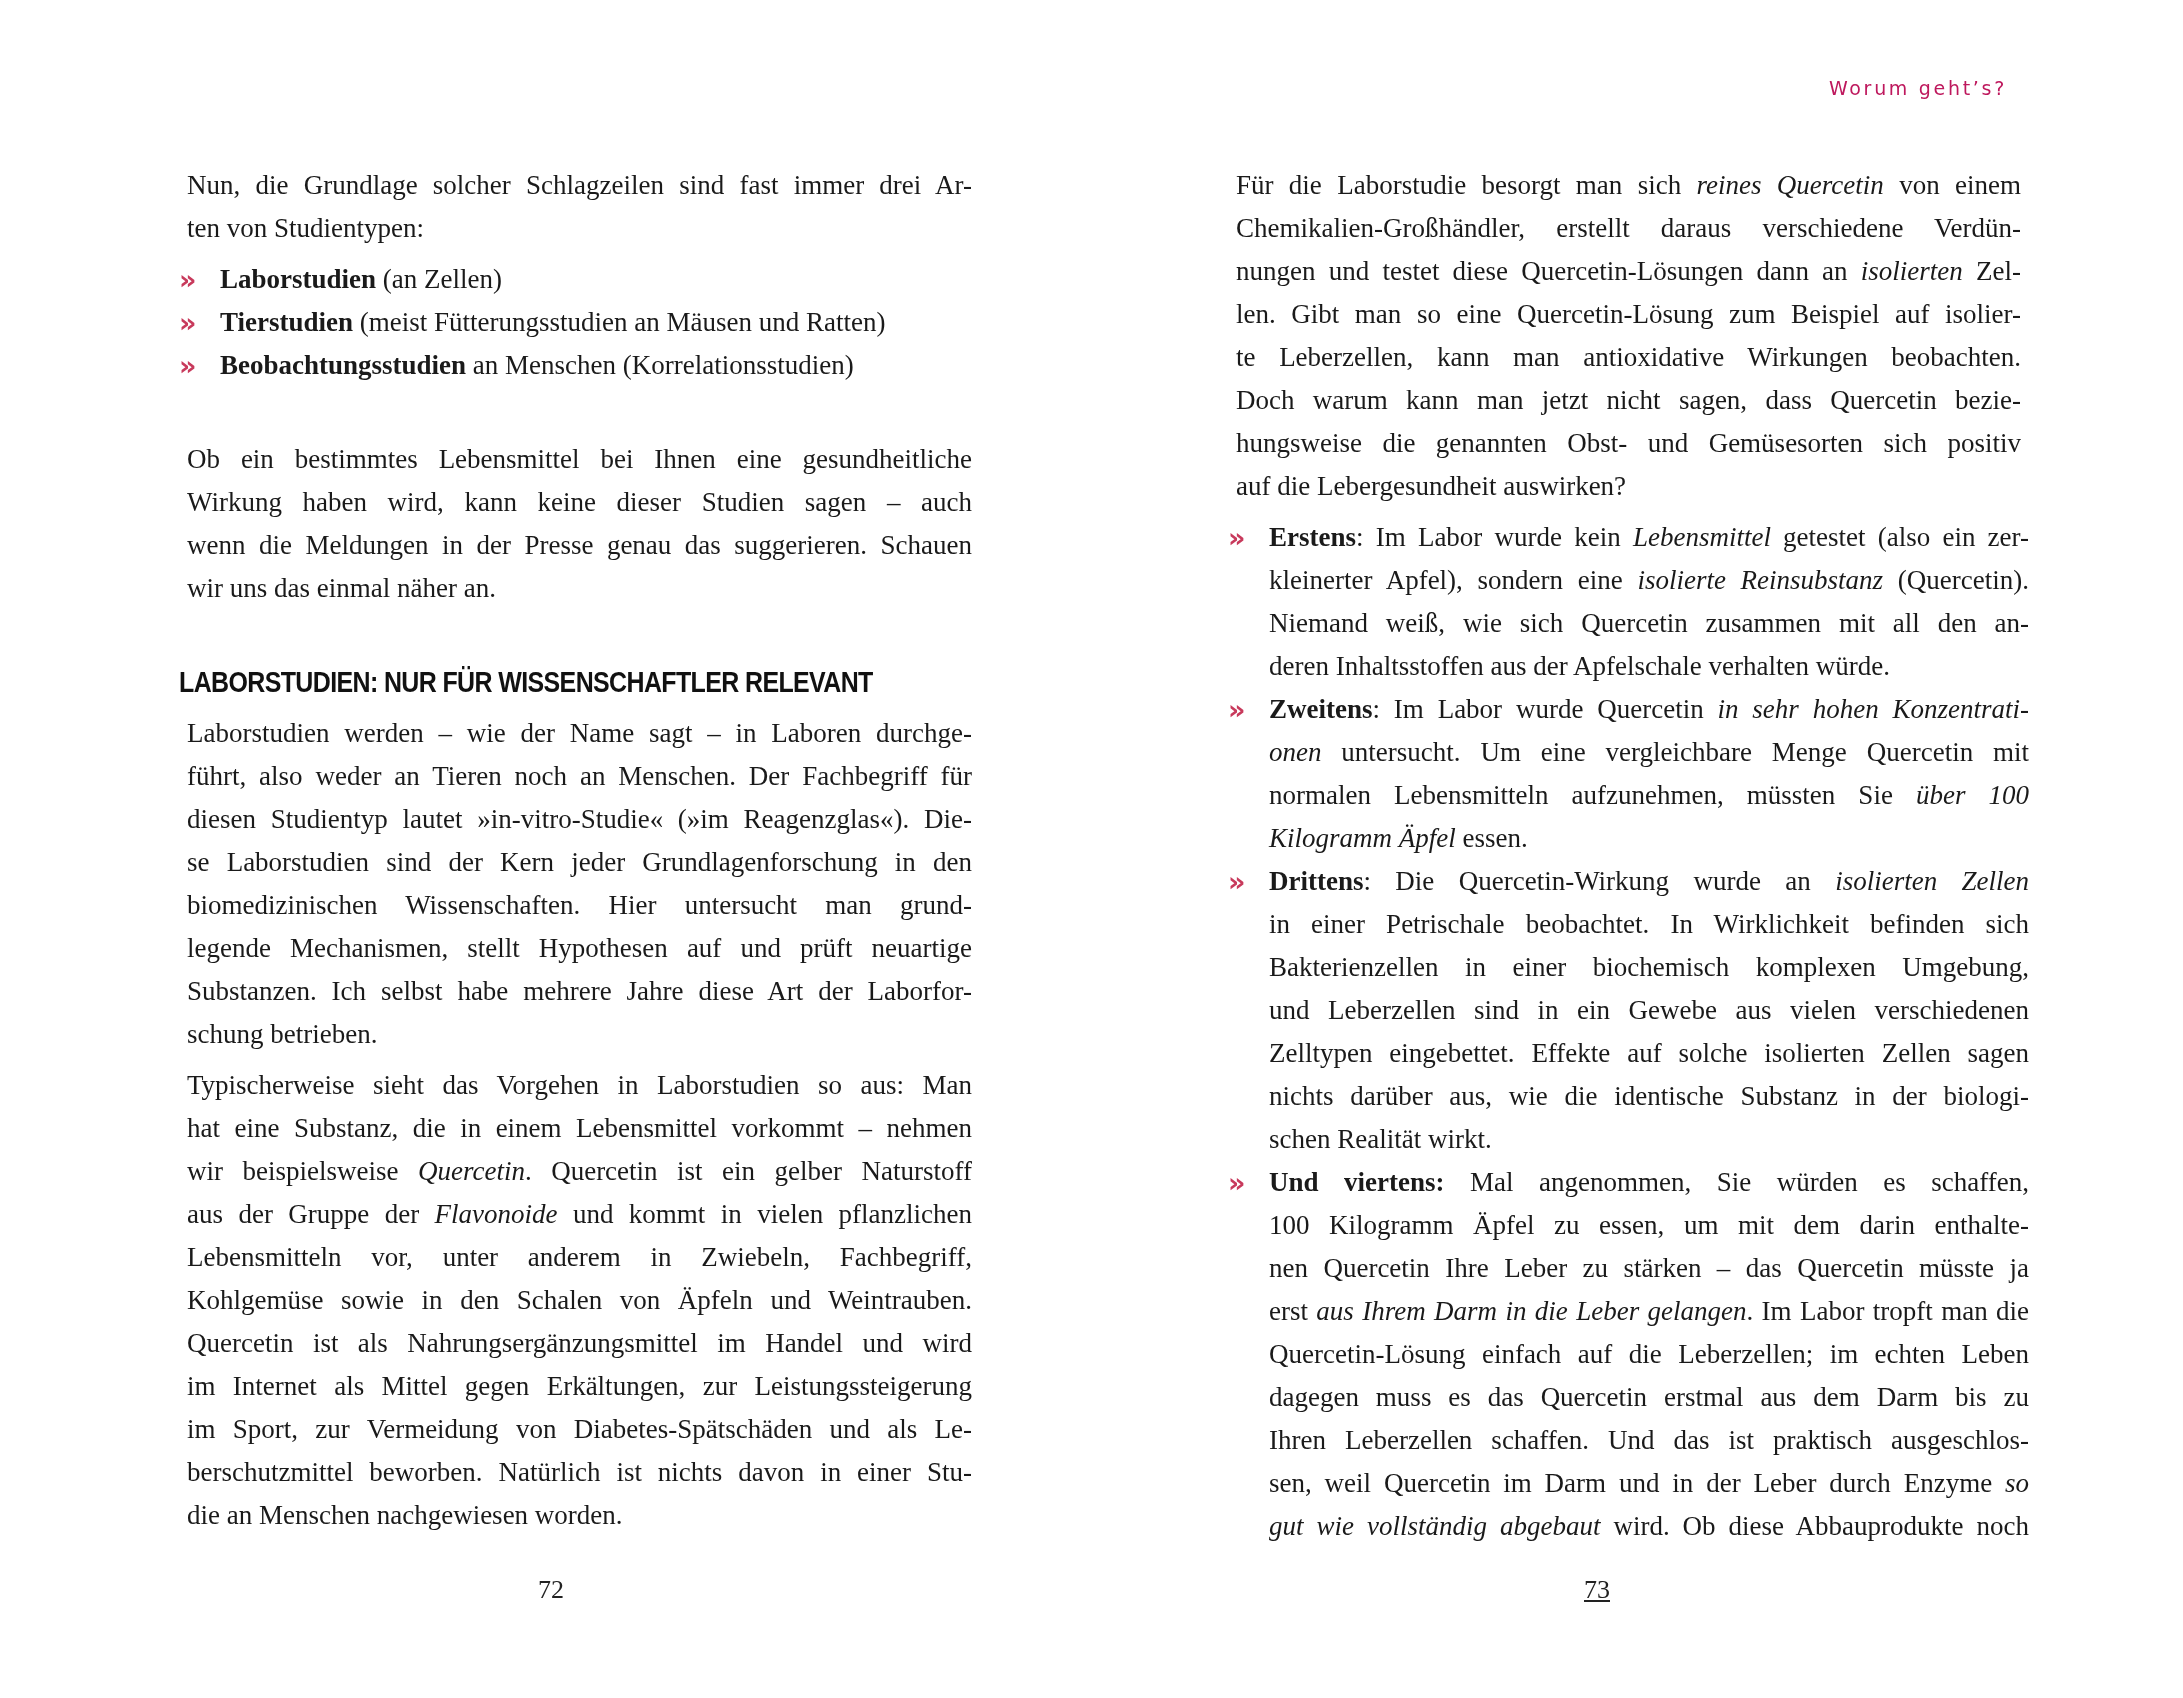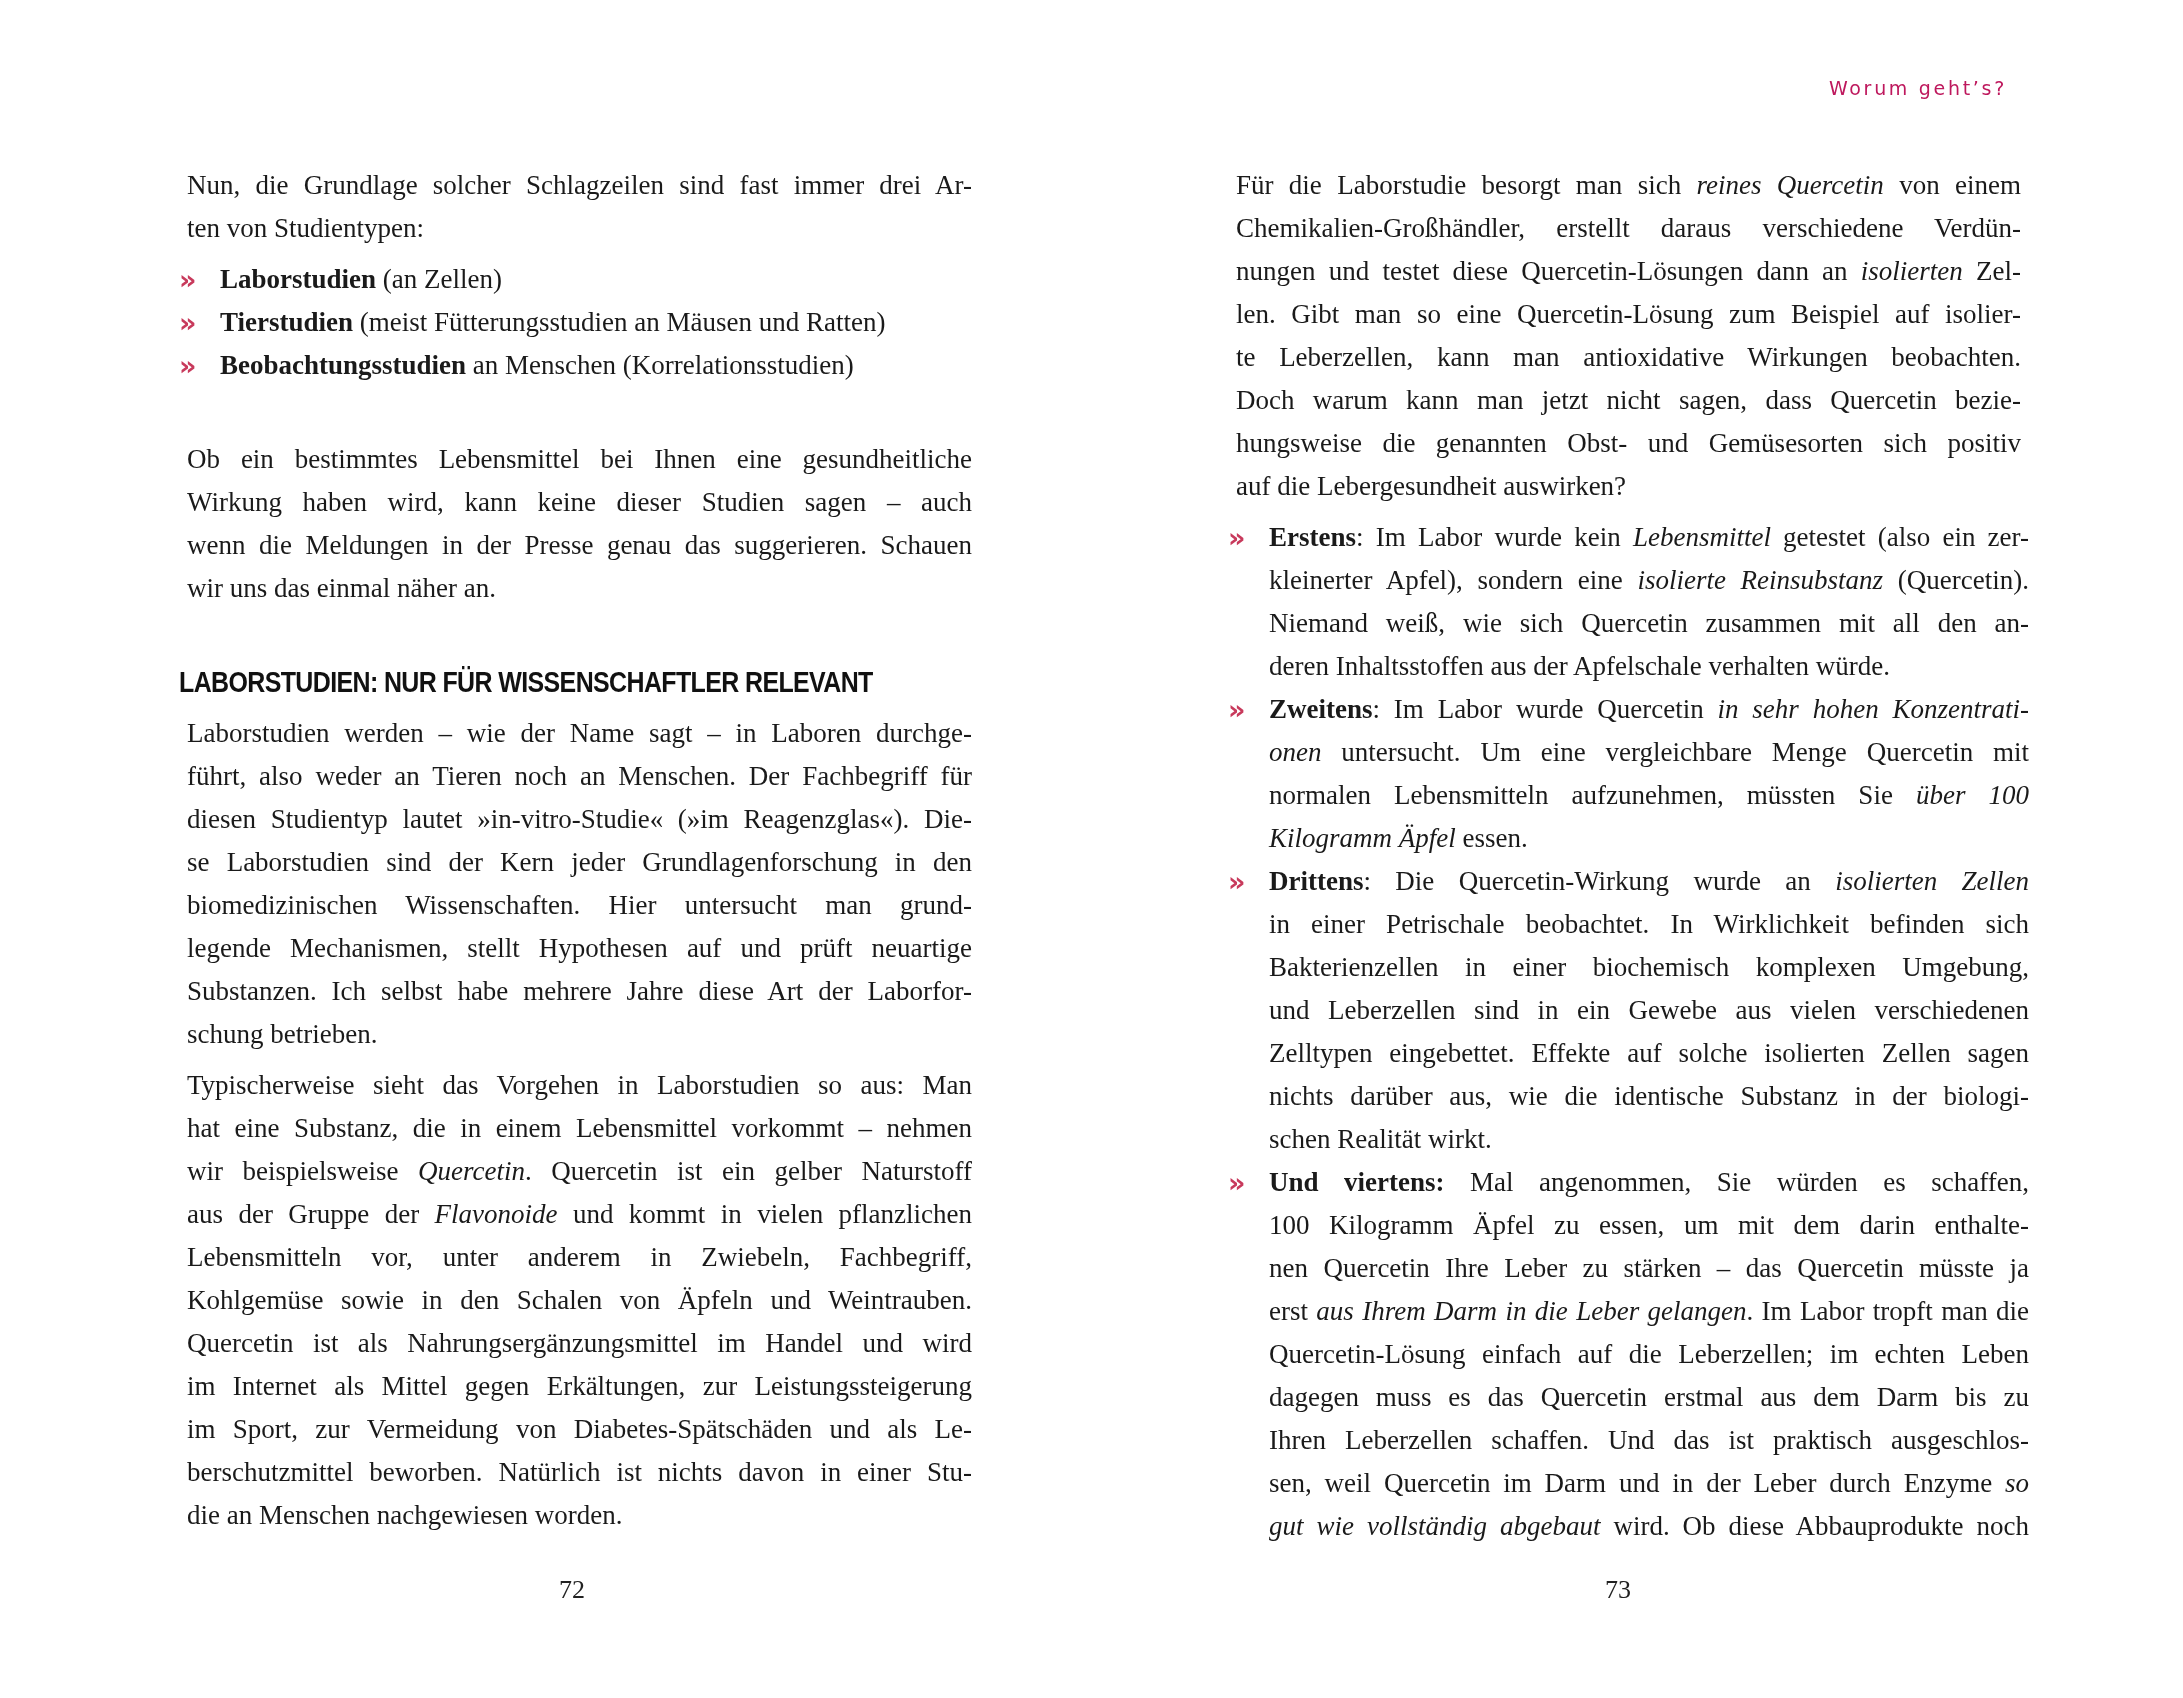--- a/index.html
+++ b/index.html
@@ -43,24 +43,24 @@
   .heading {
     font-family: "Liberation Sans", "DejaVu Sans", sans-serif;
     font-weight: bold; font-size: 29px; letter-spacing: -0.7px;
     transform: scaleX(0.86); transform-origin: left;
     white-space: nowrap; margin-top: 0; line-height: 43px;
     color: #111;
   }
 
   .folio {
     position: absolute; top: 1575px; font-size: 26px; color: #222;
-    width: 68px; text-align: center;
+    width: 68px; text-align: left;
   }
   .page-left .folio { left: 538px; }
-  .page-right .folio { left: 538px - 1092px; }
+  .page-right .folio { left: 538px - 1092px; text-decoration: underline; }
 </style>
 </head>
 <body>
 
 <div class="page page-left">
   <div class="column">
     <p class="p">
       <span class="line">Nun, die Grundlage solcher Schlagzeilen sind fast immer drei Ar-</span>
       <span class="line last">ten von Studientypen:</span>
     </p>

